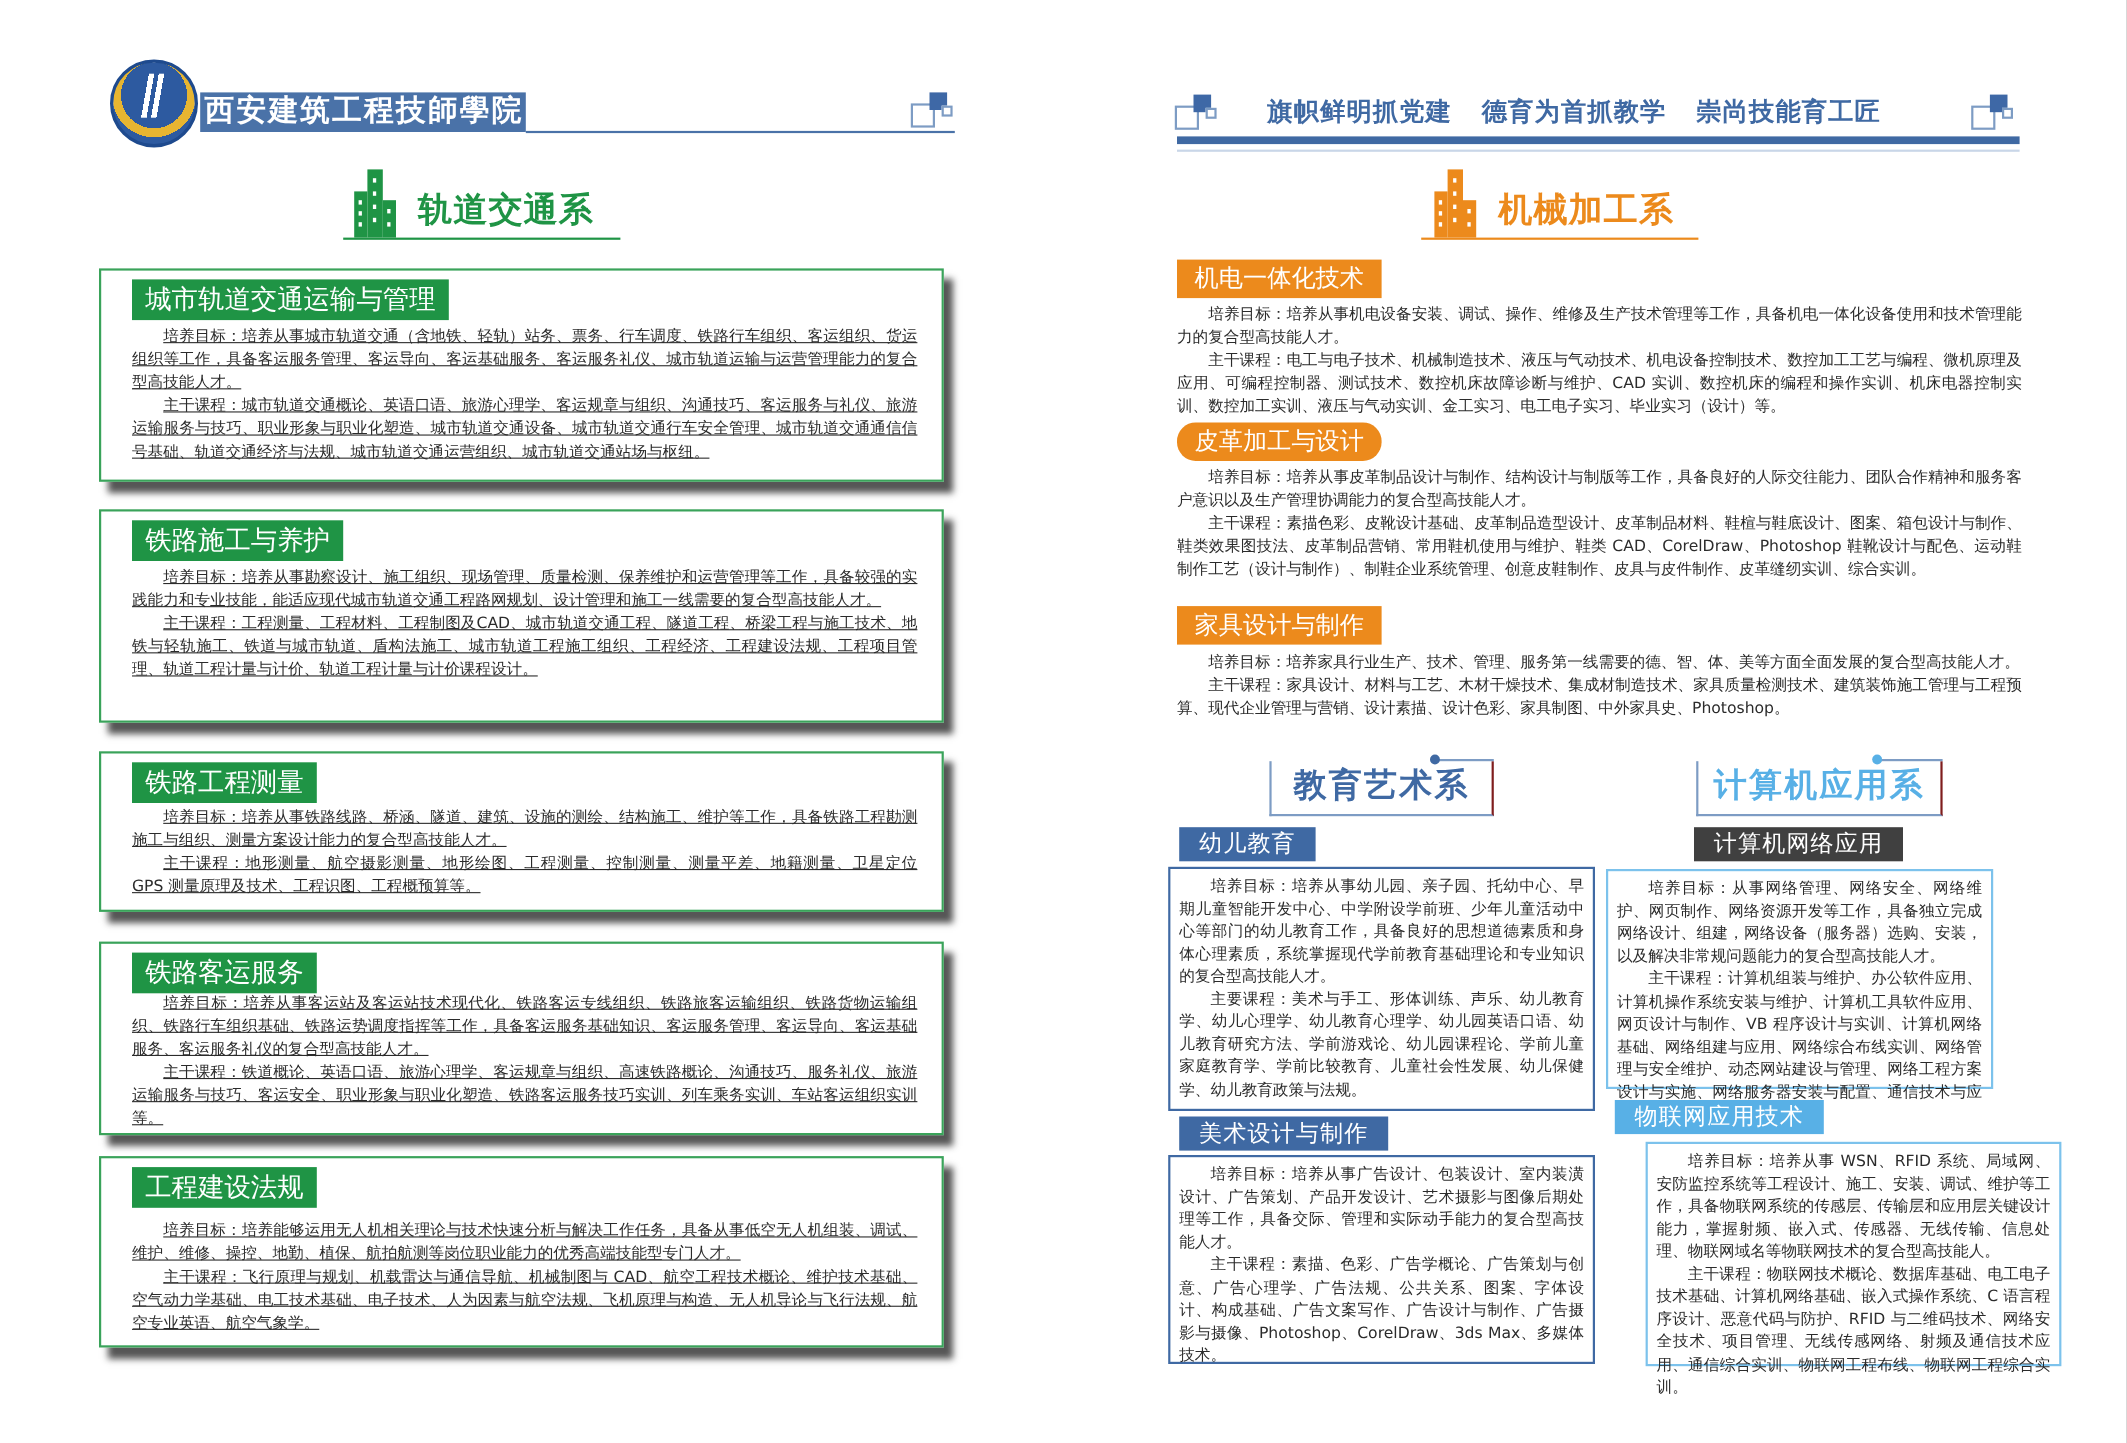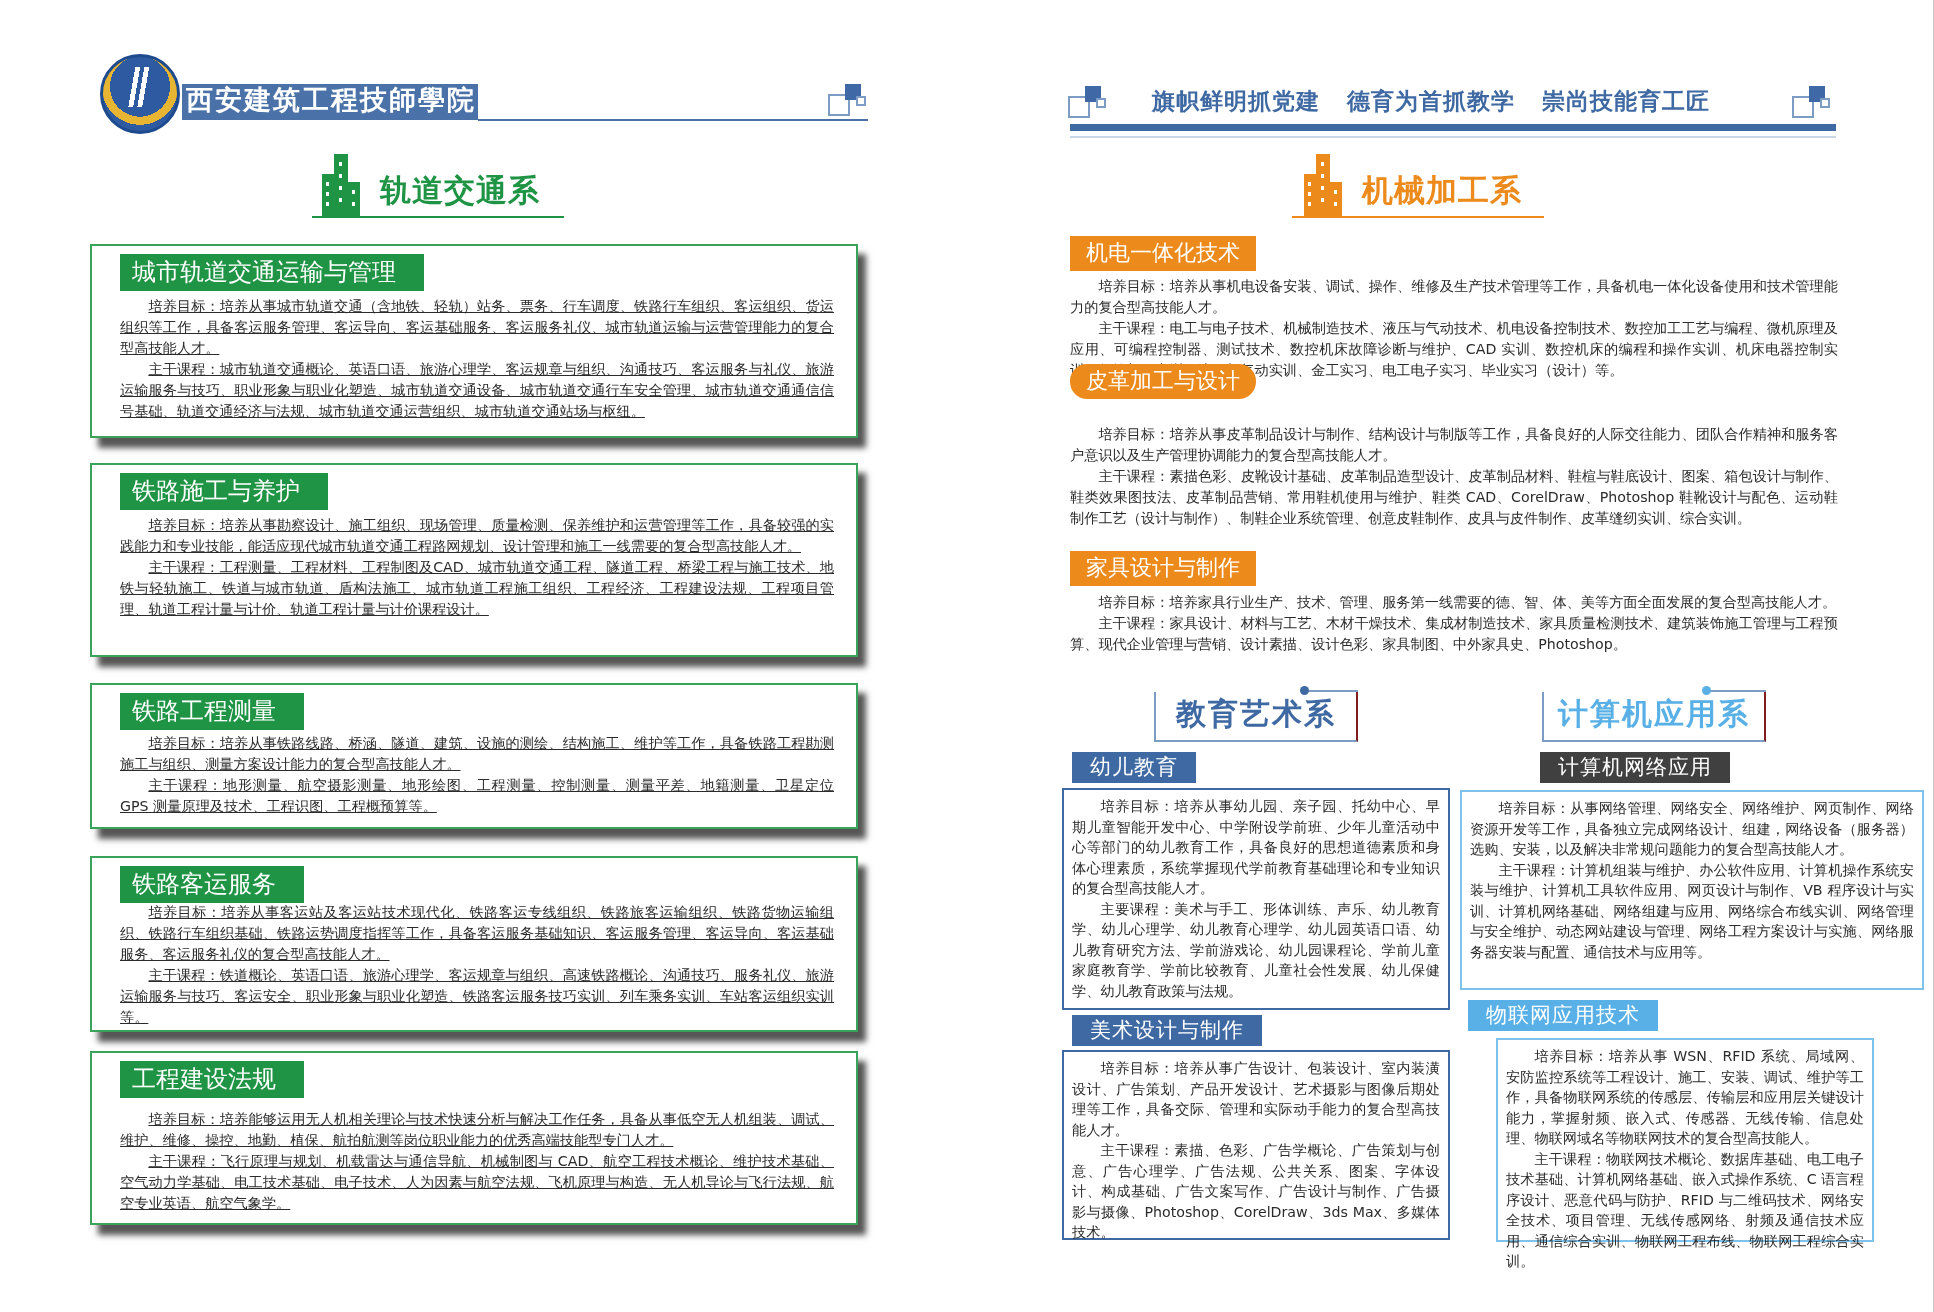--- a/index.html
+++ b/index.html
@@ -31,21 +31,21 @@
   .dept-head { display:flex; align-items:flex-end; gap:10px; }
   .building { position:relative; width:52px; height:66px; }
   .building .b { position:absolute; bottom:0; }
   .building .win { position:absolute; background:#fff; width:3px; height:4px; }
   .dept-title { font-size:31px; font-weight:bold; letter-spacing:1px; padding-bottom:4px; white-space:nowrap; }
   .dept-underline { height:2px; }
 
   
   .gbox { position:absolute; left:90px; width:768px; background:#fff; border:2px solid #3aa35a; box-sizing:border-box;
     box-shadow:8px 10px 6px rgba(30,30,30,0.75); }
-  .gtag { position:absolute; left:28px; top:8px; background:#1f9445; color:#fff; font-size:24px; padding:2px 28px 3px 12px; white-space:nowrap; }
+  .gtag { position:absolute; left:28px; top:8px; background:#1f9445; color:#fff; font-size:24px; padding:2px 12px 3px 12px; white-space:nowrap; }
   .gbody { position:absolute; left:28px; right:22px; font-size:14.2px; line-height:21px; color:#2b2b2b; text-align:justify;text-decoration:underline; }
   .para { text-indent:2em; margin:0; }
 
   
   .slogan { left:1152px; top:86px; font-size:23px; font-weight:bold; color:#3f69a3; letter-spacing:1px; white-space:nowrap; word-spacing:18px; }
   .right-head-thick { left:1070px; top:124px; width:766px; height:7px; background:#3f69a3; }
   .right-head-thin { left:1070px; top:136px; width:766px; height:2px; background:#c9d6e8; }
 
   .otag { position:absolute; background:#ec8a1c; color:#fff; font-size:22px; padding:2px 16px 3px 16px; white-space:nowrap; }
   .obody { position:absolute; left:1070px; width:768px; font-size:14.2px; line-height:21px; color:#2b2b2b; text-align:justify; }
@@ -171,21 +171,21 @@
   </div>
   <div class="dept-underline" style="width:252px; background:#ec8a1c; margin-left:-8px;"></div>
 </div>
 
 <div class="otag" style="left:1070px; top:236px;">机电一体化技术</div>
 <div class="obody" style="top:276px;">
   <p class="para">培养目标：培养从事机电设备安装、调试、操作、维修及生产技术管理等工作，具备机电一体化设备使用和技术管理能力的复合型高技能人才。</p>
   <p class="para">主干课程：电工与电子技术、机械制造技术、液压与气动技术、机电设备控制技术、数控加工工艺与编程、微机原理及应用、可编程控制器、测试技术、数控机床故障诊断与维护、CAD 实训、数控机床的编程和操作实训、机床电器控制实训、数控加工实训、液压与气动实训、金工实习、电工电子实习、毕业实习（设计）等。</p>
 </div>
 
-<div class="otag" style="left:1070px; top:364px;border-radius:17px;">皮革加工与设计</div>
+<div class="otag" style="left:1070px; top:384px;border-radius:17px;">皮革加工与设计</div>
 <div class="obody" style="top:424px;">
   <p class="para">培养目标：培养从事皮革制品设计与制作、结构设计与制版等工作，具备良好的人际交往能力、团队合作精神和服务客户意识以及生产管理协调能力的复合型高技能人才。</p>
   <p class="para">主干课程：素描色彩、皮靴设计基础、皮革制品造型设计、皮革制品材料、鞋楦与鞋底设计、图案、箱包设计与制作、鞋类效果图技法、皮革制品营销、常用鞋机使用与维护、鞋类 CAD、CorelDraw、Photoshop 鞋靴设计与配色、运动鞋制作工艺（设计与制作）、制鞋企业系统管理、创意皮鞋制作、皮具与皮件制作、皮革缝纫实训、综合实训。</p>
 </div>
 
 <div class="otag" style="left:1070px; top:551px;">家具设计与制作</div>
 <div class="obody" style="top:592px;">
   <p class="para">培养目标：培养家具行业生产、技术、管理、服务第一线需要的德、智、体、美等方面全面发展的复合型高技能人才。</p>
   <p class="para">主干课程：家具设计、材料与工艺、木材干燥技术、集成材制造技术、家具质量检测技术、建筑装饰施工管理与工程预算、现代企业管理与营销、设计素描、设计色彩、家具制图、中外家具史、Photoshop。</p>
 </div>
@@ -208,21 +208,21 @@
   <p class="para">主干课程：素描、色彩、广告学概论、广告策划与创意、广告心理学、广告法规、公共关系、图案、字体设计、构成基础、广告文案写作、广告设计与制作、广告摄影与摄像、Photoshop、CorelDraw、3ds Max、多媒体技术。</p>
 </div>
 
 <div class="section-frame" style="left:1542px; top:692px; width:220px;">
   <div class="topline" style="left:164px; width:58px;"></div>
   <div class="dot" style="left:158px; background:#58b0e6;"></div>
   <div class="section-title" style="color:#58b0e6;">计算机应用系</div>
 </div>
 
 <div class="btag" style="left:1540px; top:752px; background:#404040;">计算机网络应用</div>
-<div class="bbox" style="left:1460px; top:790px; width:464px; height:200px; border-color:#7cc2ec;">
+<div class="bbox" style="left:1460px; top:790px; width:352px; height:200px; border-color:#7cc2ec;">
   <p class="para">培养目标：从事网络管理、网络安全、网络维护、网页制作、网络资源开发等工作，具备独立完成网络设计、组建，网络设备（服务器）选购、安装，以及解决非常规问题能力的复合型高技能人才。</p>
   <p class="para">主干课程：计算机组装与维护、办公软件应用、计算机操作系统安装与维护、计算机工具软件应用、网页设计与制作、VB 程序设计与实训、计算机网络基础、网络组建与应用、网络综合布线实训、网络管理与安全维护、动态网站建设与管理、网络工程方案设计与实施、网络服务器安装与配置、通信技术与应用等。</p>
 </div>
 
 <div class="btag" style="left:1468px; top:1000px; background:#58b0e6;">物联网应用技术</div>
 <div class="bbox" style="left:1460px; top:1038px; width:378px; height:204px; border-color:#7cc2ec;margin-left:36px;">
   <p class="para">培养目标：培养从事 WSN、RFID 系统、局域网、安防监控系统等工程设计、施工、安装、调试、维护等工作，具备物联网系统的传感层、传输层和应用层关键设计能力，掌握射频、嵌入式、传感器、无线传输、信息处理、物联网域名等物联网技术的复合型高技能人。</p>
   <p class="para">主干课程：物联网技术概论、数据库基础、电工电子技术基础、计算机网络基础、嵌入式操作系统、C 语言程序设计、恶意代码与防护、RFID 与二维码技术、网络安全技术、项目管理、无线传感网络、射频及通信技术应用、通信综合实训、物联网工程布线、物联网工程综合实训。</p>
 </div>
 

